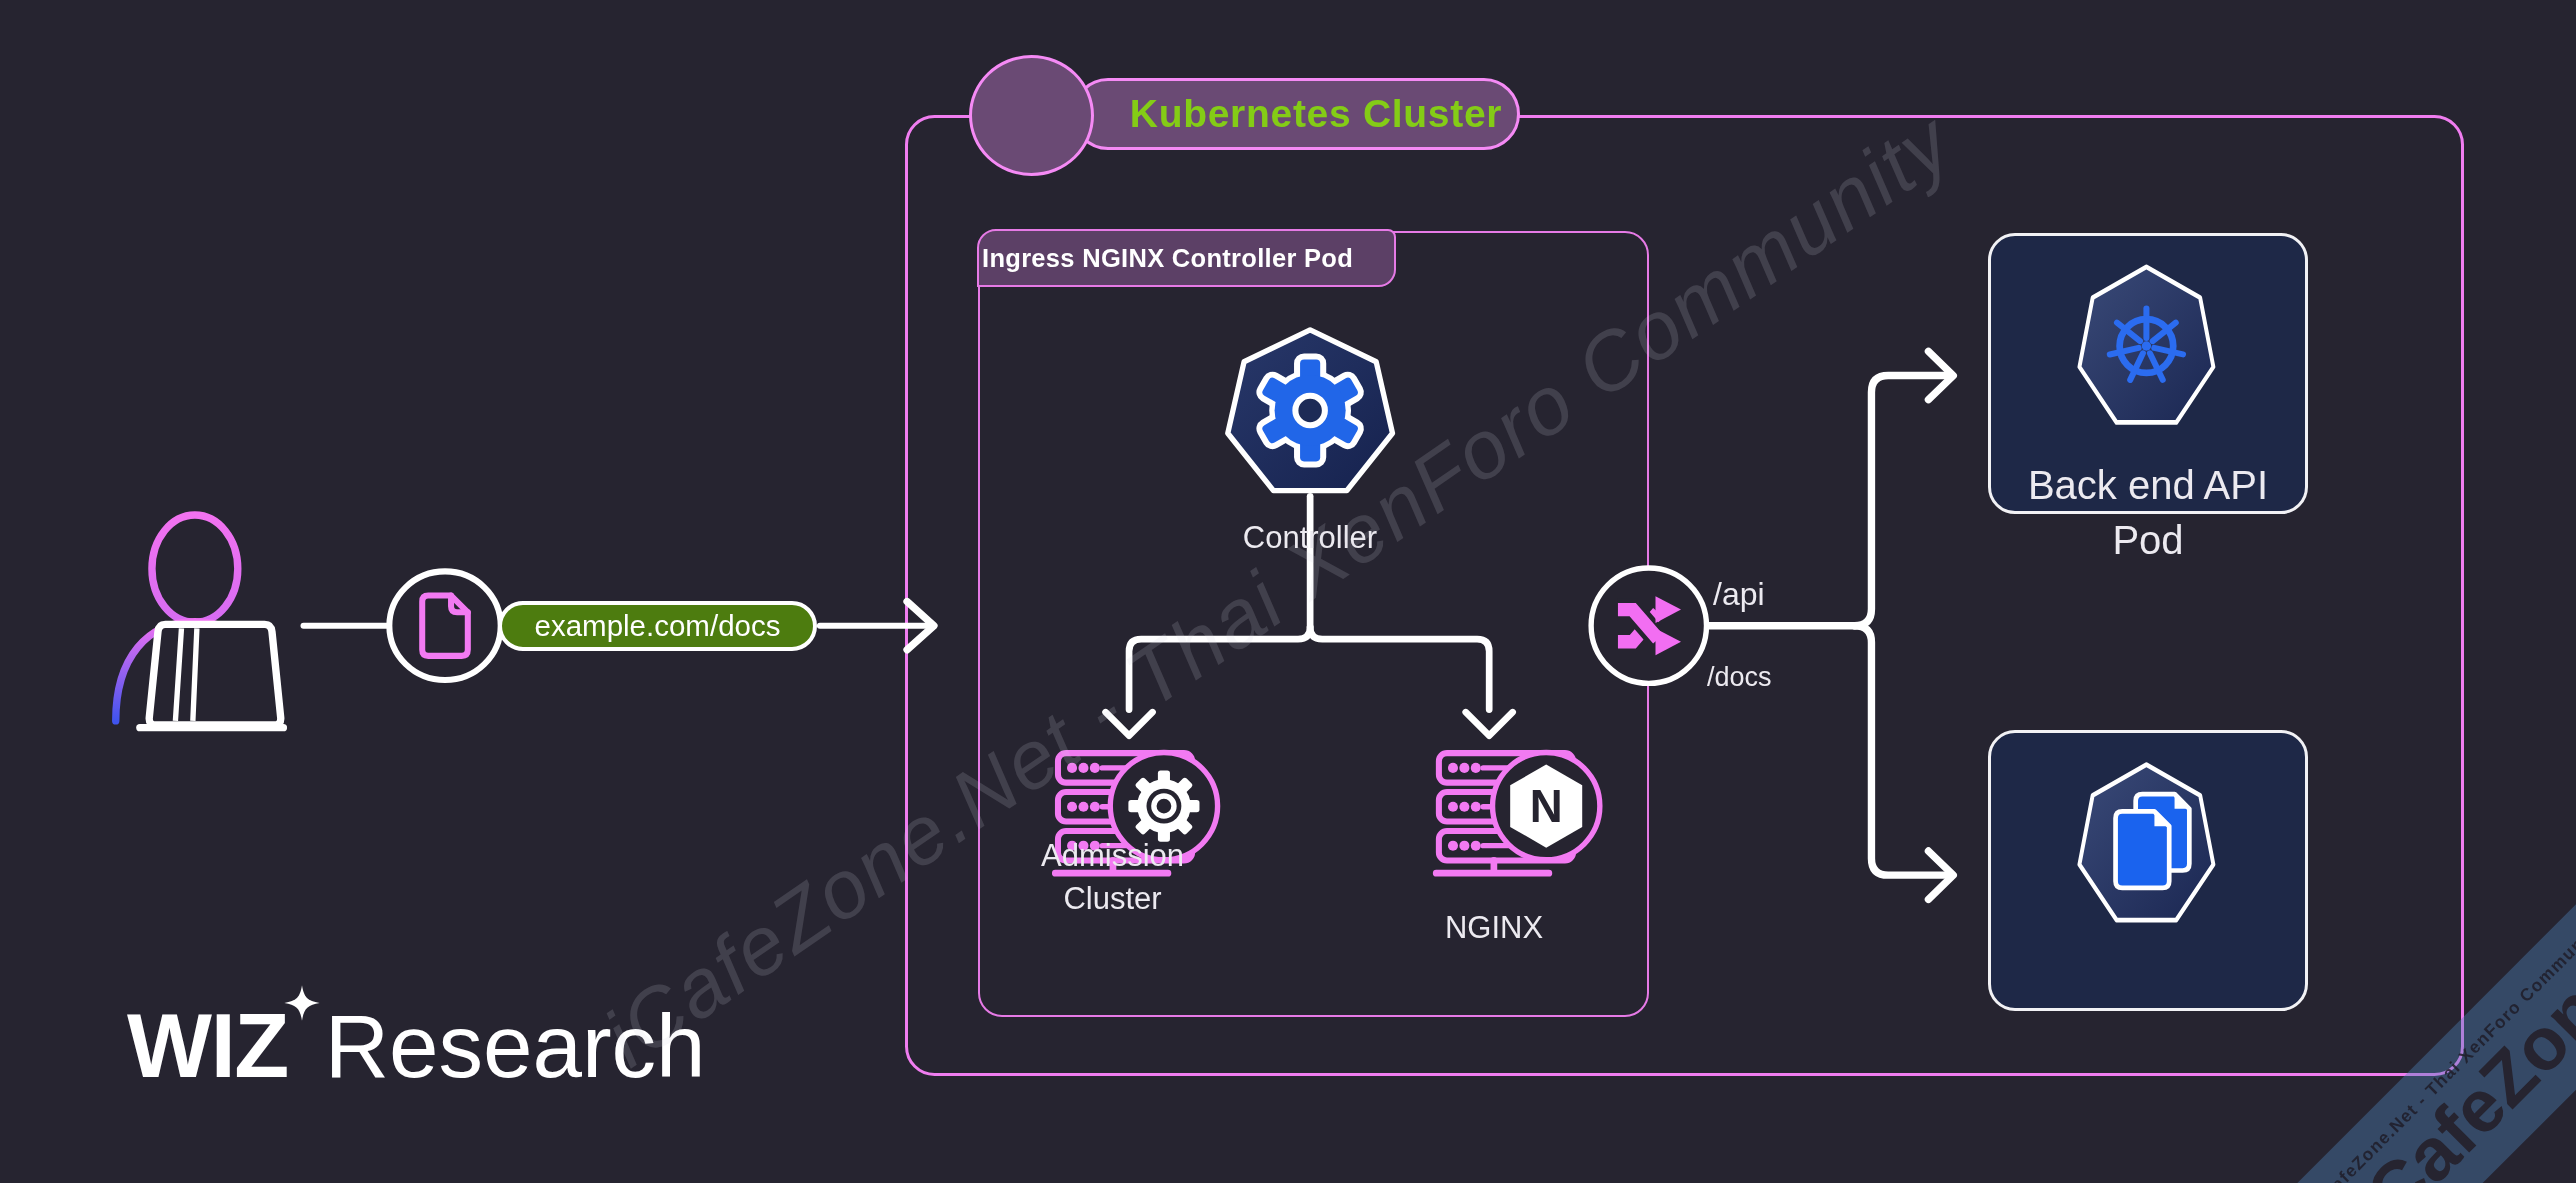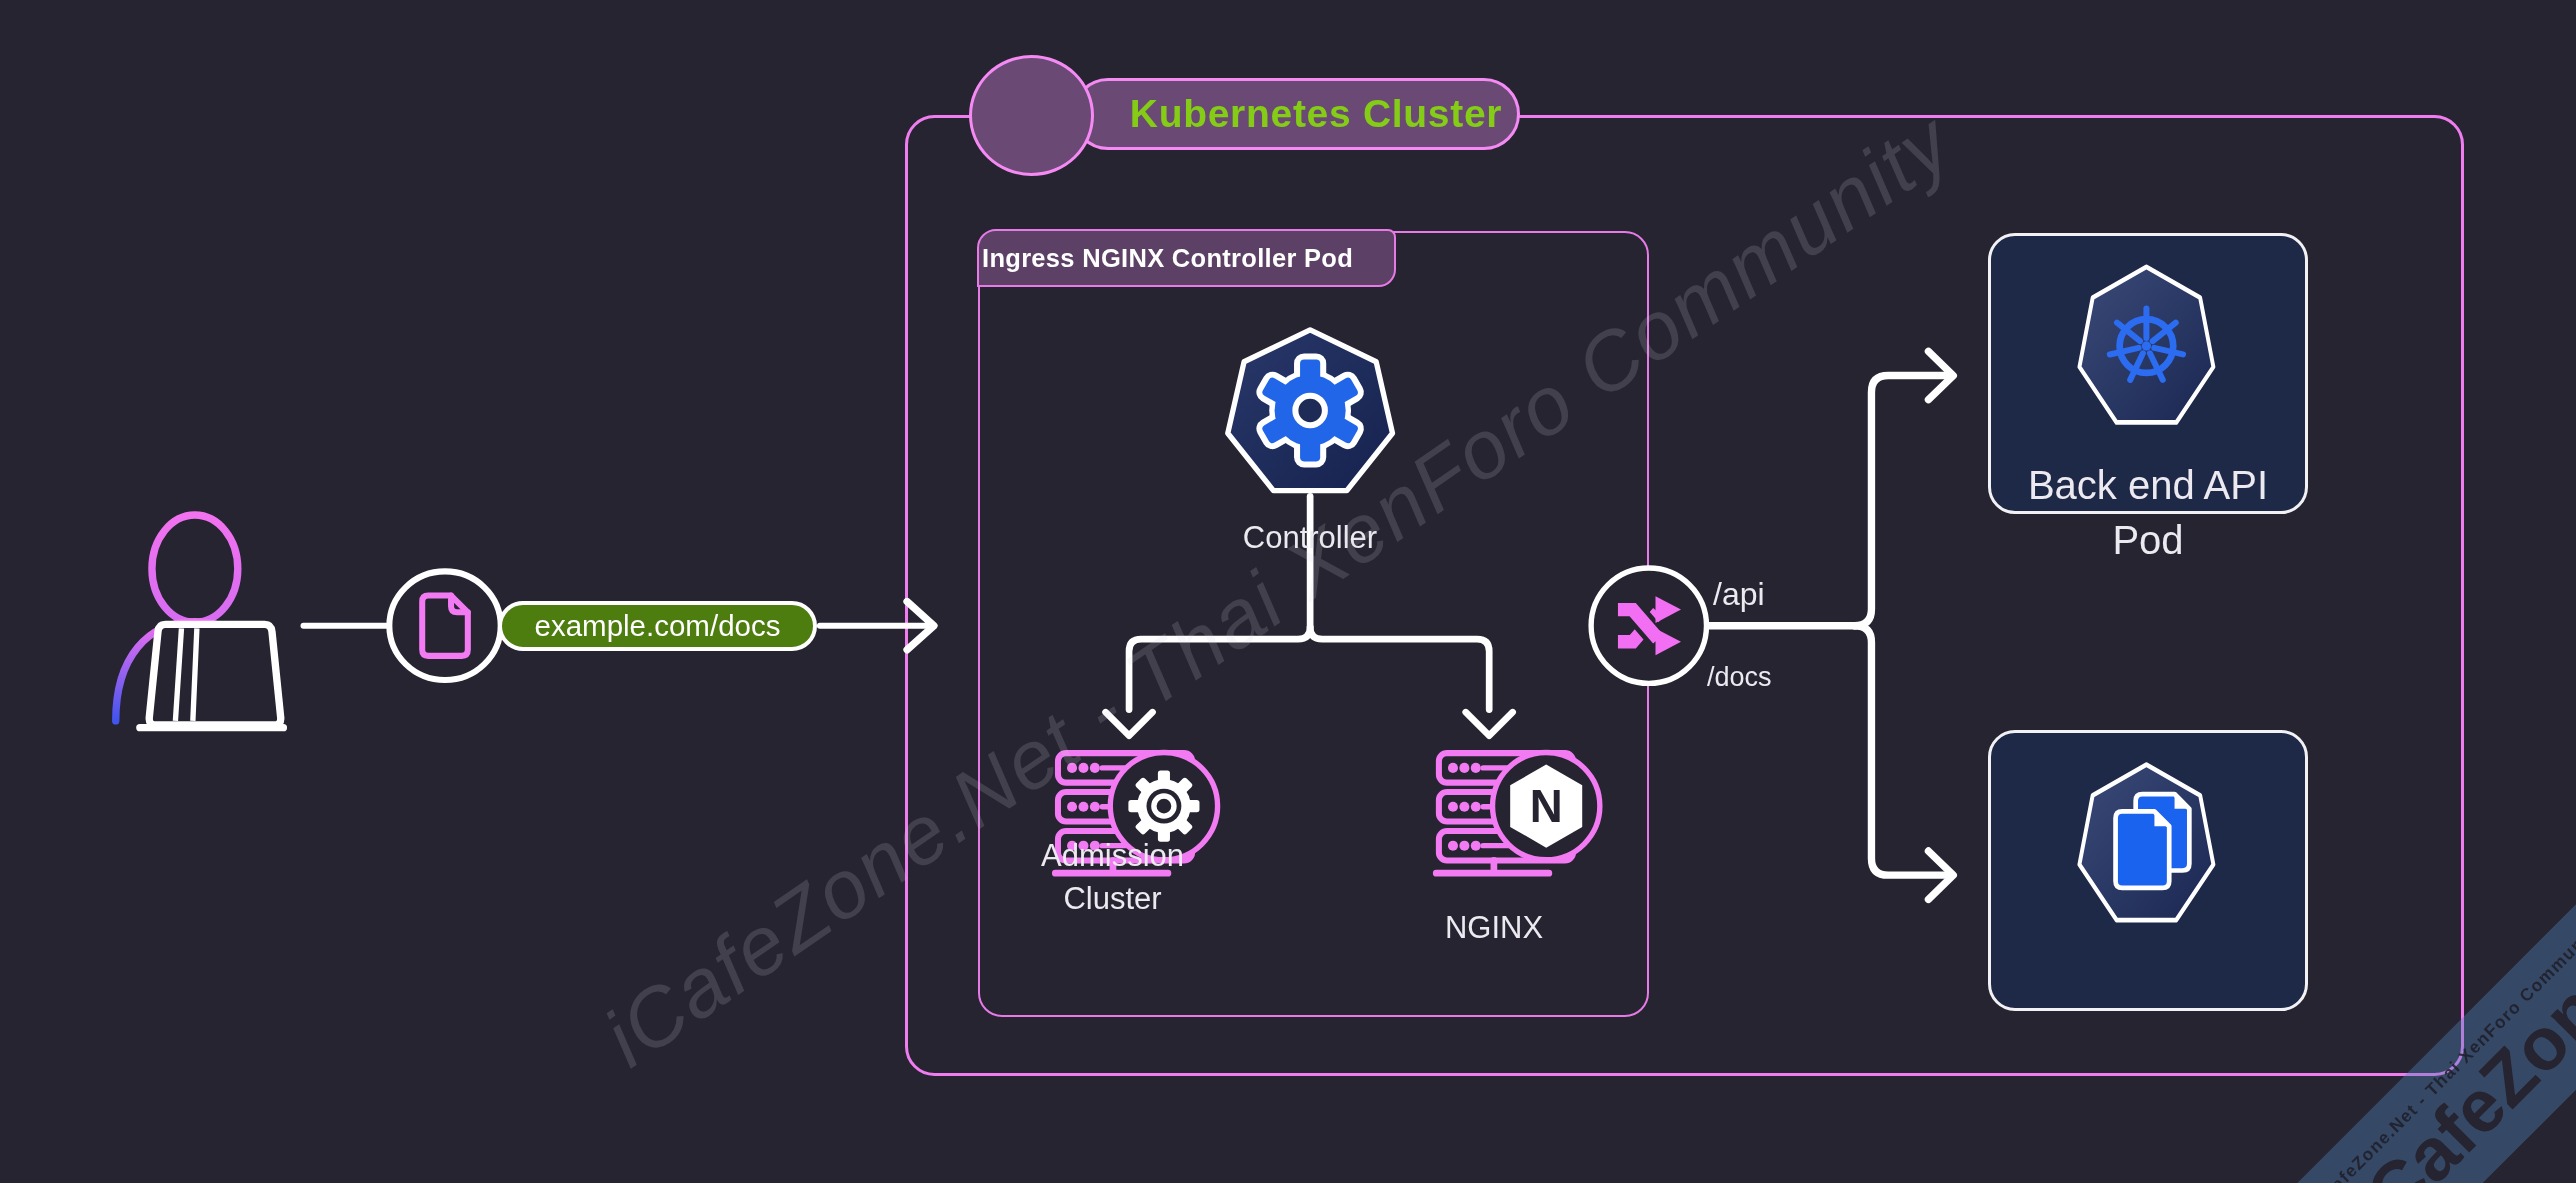--- a/index.html
+++ b/index.html
@@ -357,20 +357,27 @@
   <div class="abs lbl lbl-controller">Controller</div>
   <div class="abs lbl lbl-admission">
     <span>Admission</span><br>
     <span>Cluster</span>
   </div>
   <div class="abs lbl lbl-nginx">NGINX</div>
   <div class="abs lbl lbl-api">/api</div>
   <div class="abs lbl lbl-docs">/docs</div>
   <div class="abs lbl lbl-backend">Back end API Pod</div>
 
+  <div class="abs logo">
+    <span class="wiz">WIZ</span>
+    <svg class="spark" width="38" height="38" viewBox="-28 -28 56 56">
+      <path d="M0,-26 C3,-8 8,-3 26,0 C8,3 3,8 0,26 C-3,8 -8,3 -26,0 C-8,-3 -3,-8 0,-26 Z" fill="#fff"></path>
+    </svg>
+    <span class="research">Research</span>
+  </div>
 
   <div class="abs wm-diagonal">iCafeZone.Net - Thai XenForo Community</div>
   <div class="abs wm-corner">
     <div class="small">iCafeZone.Net - Thai XenForo Community</div>
     <div class="big">iCafeZone</div>
   </div>
 
 </div>
 
 

